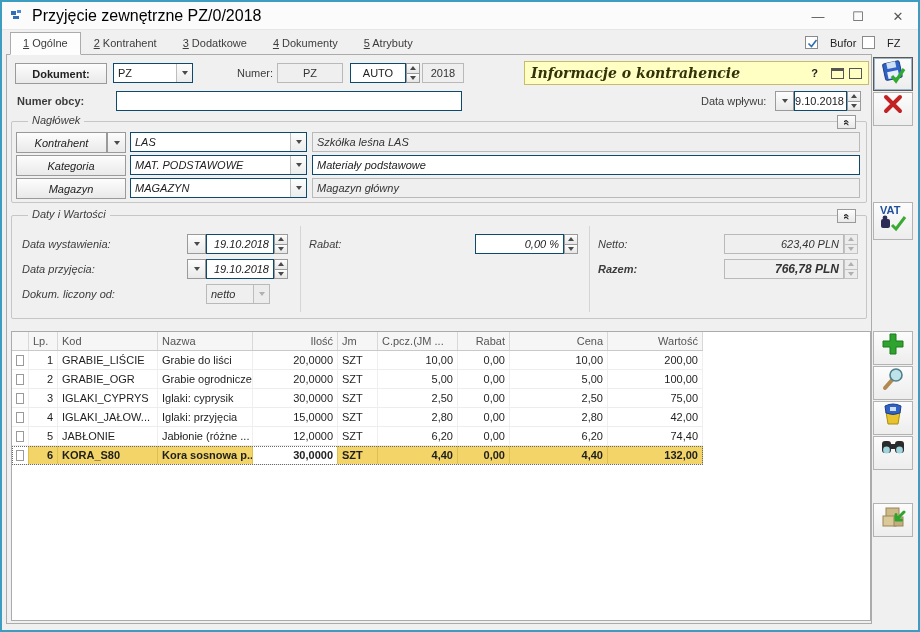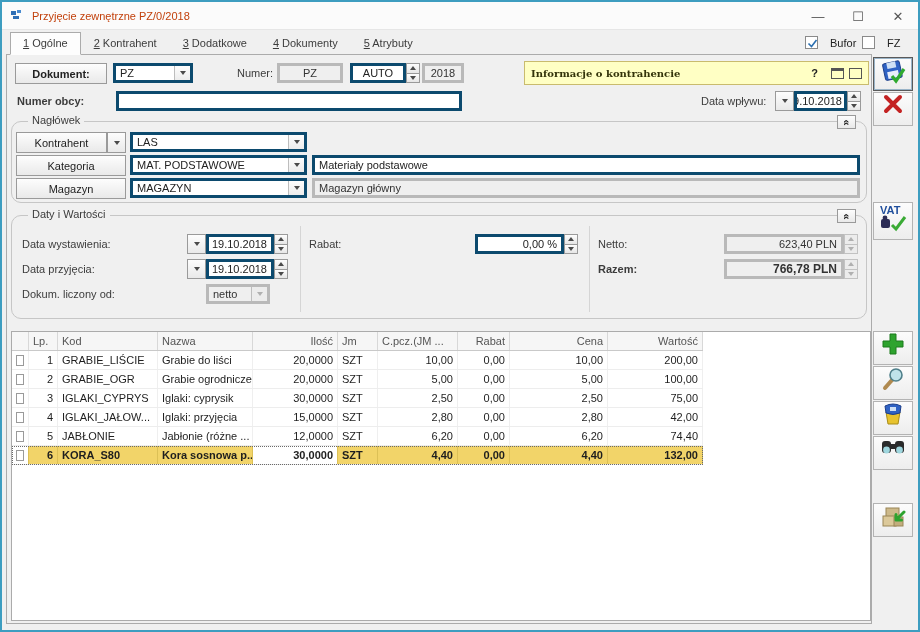--- a/index.html
+++ b/index.html
@@ -6,21 +6,21 @@
   html,body { background:#d8d8d8; }
   body { font-family:"Liberation Sans", sans-serif; font-size:11px; color:#222; }
 
   .window { position:relative; width:920px; height:632px; background:#f0f0f0;
             border:2px solid #3d9dc0; overflow:hidden; }
 
   
   .titlebar { position:absolute; left:0; top:0; width:916px; height:28px; background:#fbfbfb;
               display:flex; align-items:center; border-bottom:1px solid #e6e6e6; }
   .app-icon { width:14px; height:14px; margin:0 8px 0 8px; }
-  .title-text { font-size:11px; color:#c2410c; }
+  .title-text { font-size:16px; color:#000000; }
   .win-controls { position:absolute; right:0; top:0; height:28px; display:flex; }
   .win-btn { width:40px; height:28px; display:flex; align-items:center; justify-content:center;
              color:#555; font-size:13px; cursor:default; }
 
   
   .tabrow { position:absolute; left:8px; top:30px; height:23px; display:flex; }
   .tab { padding:4px 12px 3px 12px; color:#3c3c3c; border:1px solid transparent; }
   .tab.active { background:#fdfdfd; border:1px solid #ababab; border-bottom:1px solid #fdfdfd;
                 position:relative; z-index:3; }
   .tab u { text-decoration:underline; }
@@ -30,21 +30,21 @@
 
   
   .panel { position:absolute; left:4px; top:52px; width:866px; height:570px;
            background:#f0f0f0; border:1px solid #ababab; z-index:2; }
 
   .lbl { position:absolute; color:#3c3c3c; white-space:nowrap; }
   .b { font-weight:bold; }
 
   .btn { position:absolute; background:linear-gradient(#fdfdfd,#e9e9e9); border:1px solid #9a9a9a;
          display:flex; align-items:center; justify-content:center; height:21px; color:#222; }
-  .fld { position:absolute; background:#fff; border:3px solid #0c4a6e; height:20px;
+  .fld { position:absolute; background:#fff; border:1px solid #0c4a6e; height:20px;
          display:flex; align-items:center; padding:0 4px; overflow:hidden; white-space:nowrap; }
   .fld.ro { background:#efefef; border-color:#b9b9b9; color:#333; }
   .fld.right { justify-content:flex-end; }
   .fld.center { justify-content:center; }
 
   .tri-down { width:0; height:0; border-left:3px solid transparent; border-right:3px solid transparent;
               border-top:4px solid #4a4a4a; }
   .tri-up6 { width:0; height:0; border-left:3px solid transparent; border-right:3px solid transparent;
              border-bottom:4px solid #4a4a4a; }
   .combo-arrow { position:absolute; right:0; top:0; bottom:0; width:16px;
@@ -52,27 +52,27 @@
                  display:flex; align-items:center; justify-content:center; }
   .spin { position:absolute; width:14px; height:20px; display:flex; flex-direction:column; }
   .spin > div { flex:1; background:linear-gradient(#fdfdfd,#e6e6e6); border:1px solid #9a9a9a;
                 display:flex; align-items:center; justify-content:center; }
   .spin > div + div { border-top:none; }
   .spin.dis > div { background:#ececec; border-color:#c2c2c2; }
   .spin.dis .tri-down { border-top-color:#b0b0b0; } .spin.dis .tri-up6 { border-bottom-color:#b0b0b0; }
 
   .banner { position:absolute; left:517px; top:6px; width:345px; height:24px; background:#ffffc4;
             border:1px solid #c9bb6e; display:flex; align-items:center; padding:0 6px; }
-  .banner-text { flex:1; font-family:"DejaVu Serif", serif; font-weight:bold;
-                 font-size:10px; color:#33330a; }
+  .banner-text { flex:1; font-family:"DejaVu Serif", serif; font-style:italic; font-weight:bold;
+                 font-size:14px; color:#33330a; }
   .banner-help { font-weight:bold; color:#222; margin-right:8px; }
   .mini-win { width:13px; height:11px; border:1px solid #555; margin-left:5px; background:#ffffc4; }
   .mini-win.filled { border-top-width:3px; }
 
-  .groupbox { position:absolute; border:1px solid #c6c6c6; border-radius:10px; }
+  .groupbox { position:absolute; border:1px solid #c6c6c6; border-radius:2px;font-style:italic; }
   .groupbox > .gb-title { position:absolute; top:-8px; left:16px; background:#f0f0f0;
                           padding:0 4px; color:#3c3c3c; }
   .collapse-btn { position:absolute; top:-7px; right:10px; width:19px; height:14px;
                   background:linear-gradient(#fdfdfd,#e9e9e9); border:1px solid #9a9a9a;
                   display:flex; align-items:center; justify-content:center; }
   .dbl-chevron { display:inline-block; transform:rotate(90deg); font-weight:bold; font-size:11px;
                  color:#222; line-height:1; }
 
   .vdiv { position:absolute; width:1px; background:#d5d5d5; }
 
@@ -197,20 +197,21 @@
       <div class="btn" style="left:4px; top:10px; width:91px;">Kontrahent</div>
       <div class="btn" style="left:95px; top:10px; width:19px;">
           <span class="tri-down"></span>
         </div>
       <div class="fld" style="left:118px; top:10px; width:177px; padding-right:18px;">
         <span>LAS</span>
         <span class="combo-arrow">
             <span class="tri-down"></span>
           </span>
       </div>
+      <div class="fld ro" style="left:300px; top:10px; width:548px;">Szkółka leśna LAS</div>
 
       <div class="btn" style="left:4px; top:33px; width:110px;">Kategoria</div>
       <div class="fld" style="left:300px; top:33px; width:548px;">Materiały podstawowe</div>
       <div class="fld" style="left:118px; top:33px; width:177px; padding-right:18px;">
         <span>MAT. PODSTAWOWE</span>
         <span class="combo-arrow">
             <span class="tri-down"></span>
           </span>
       </div>
 

